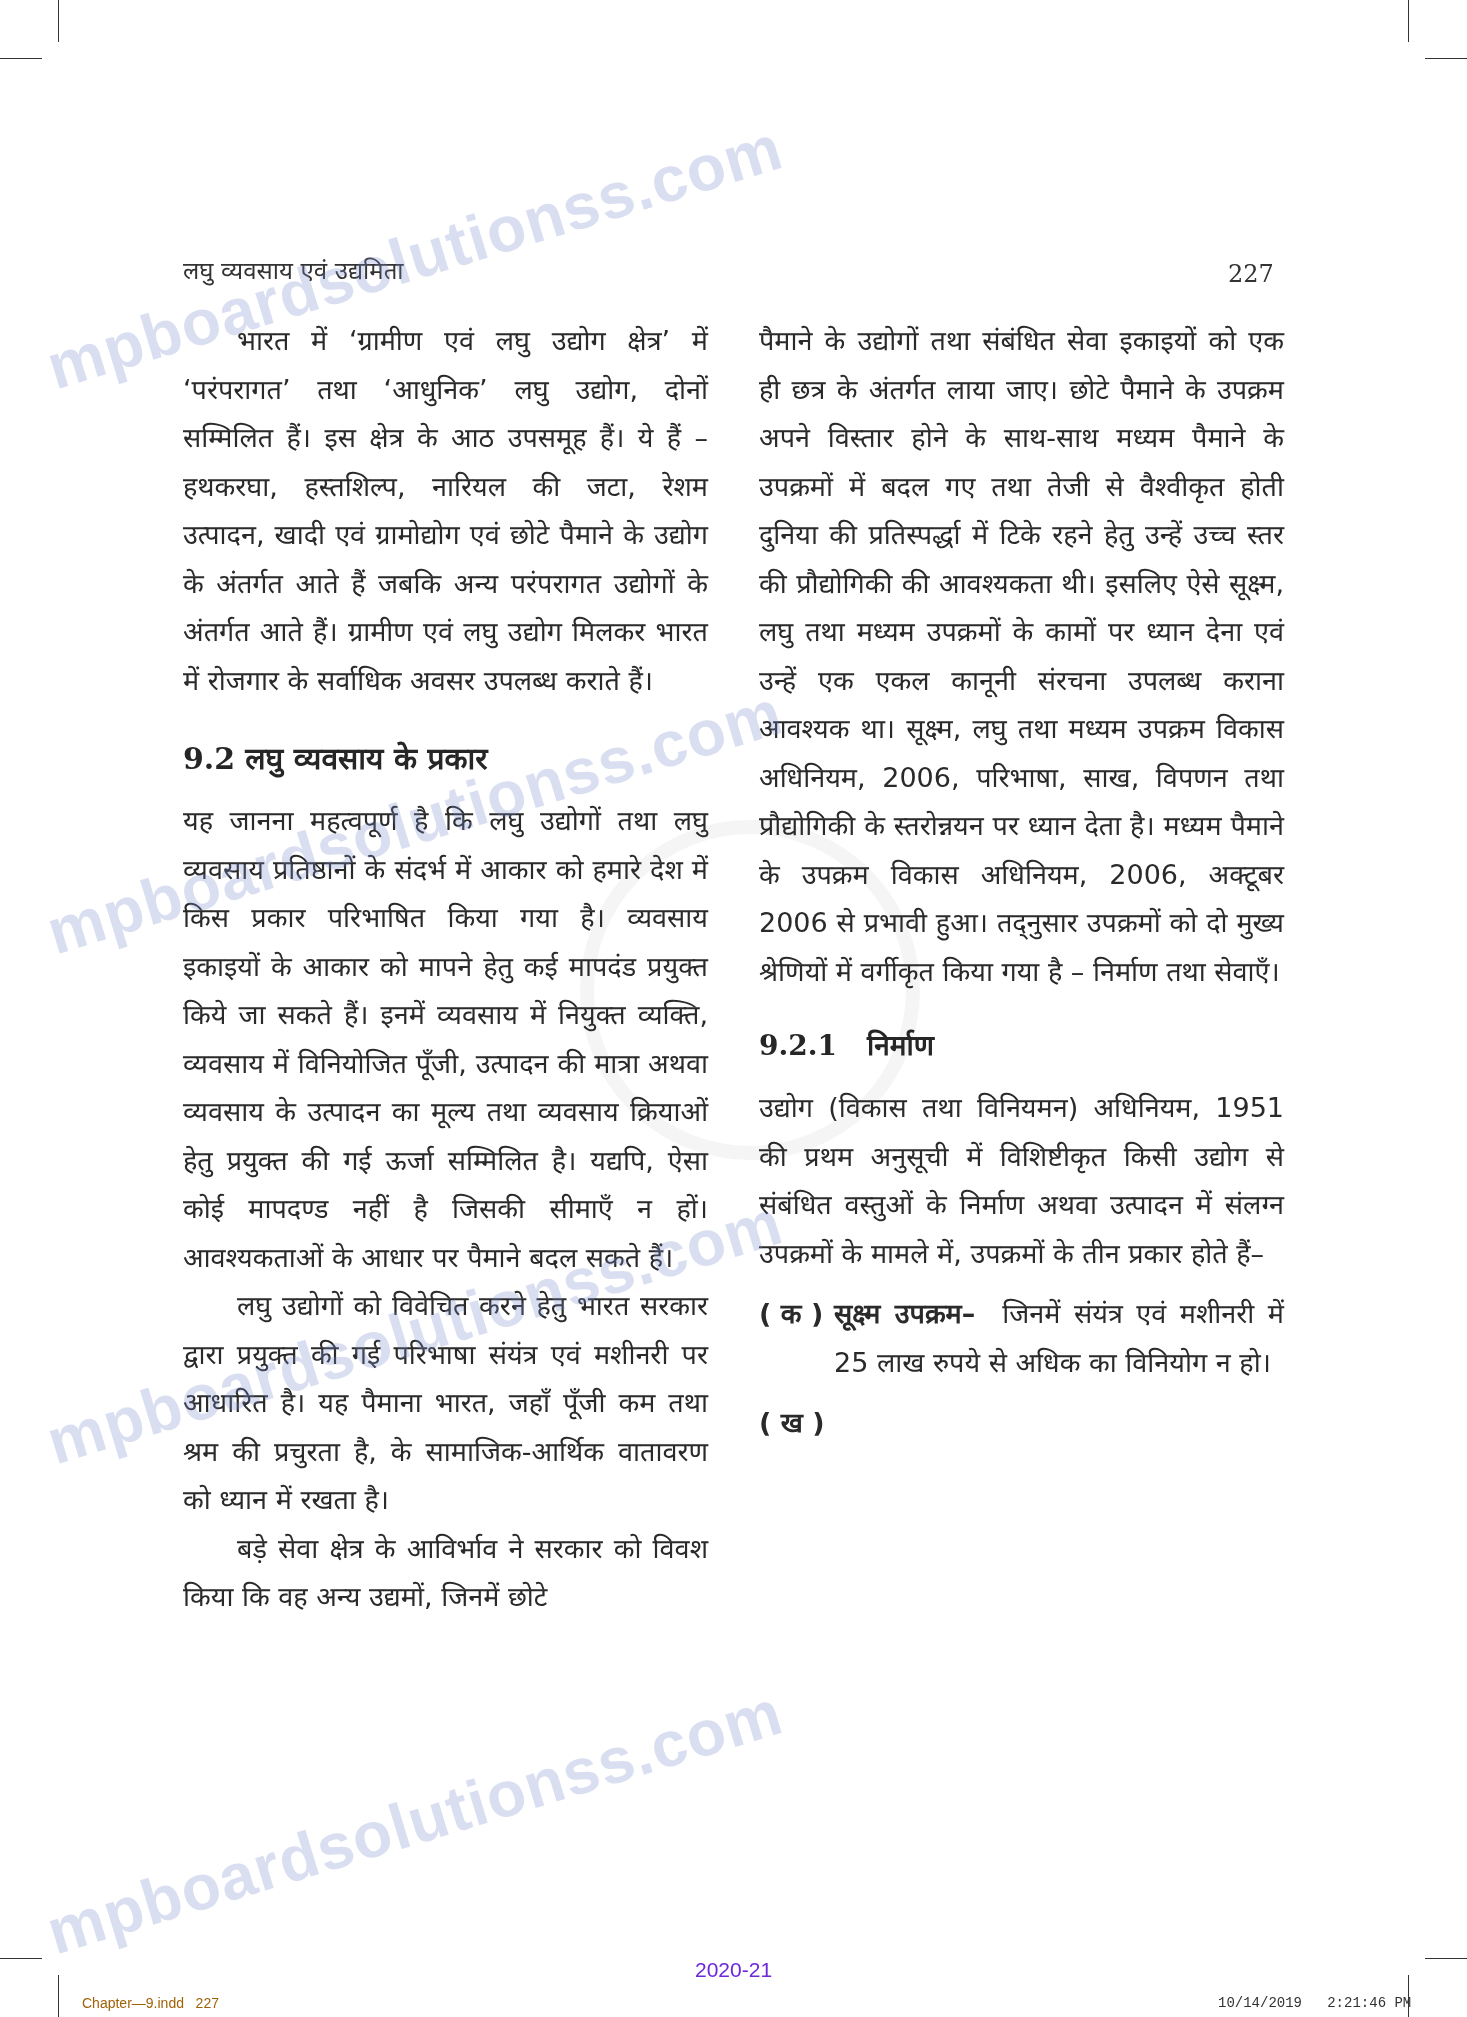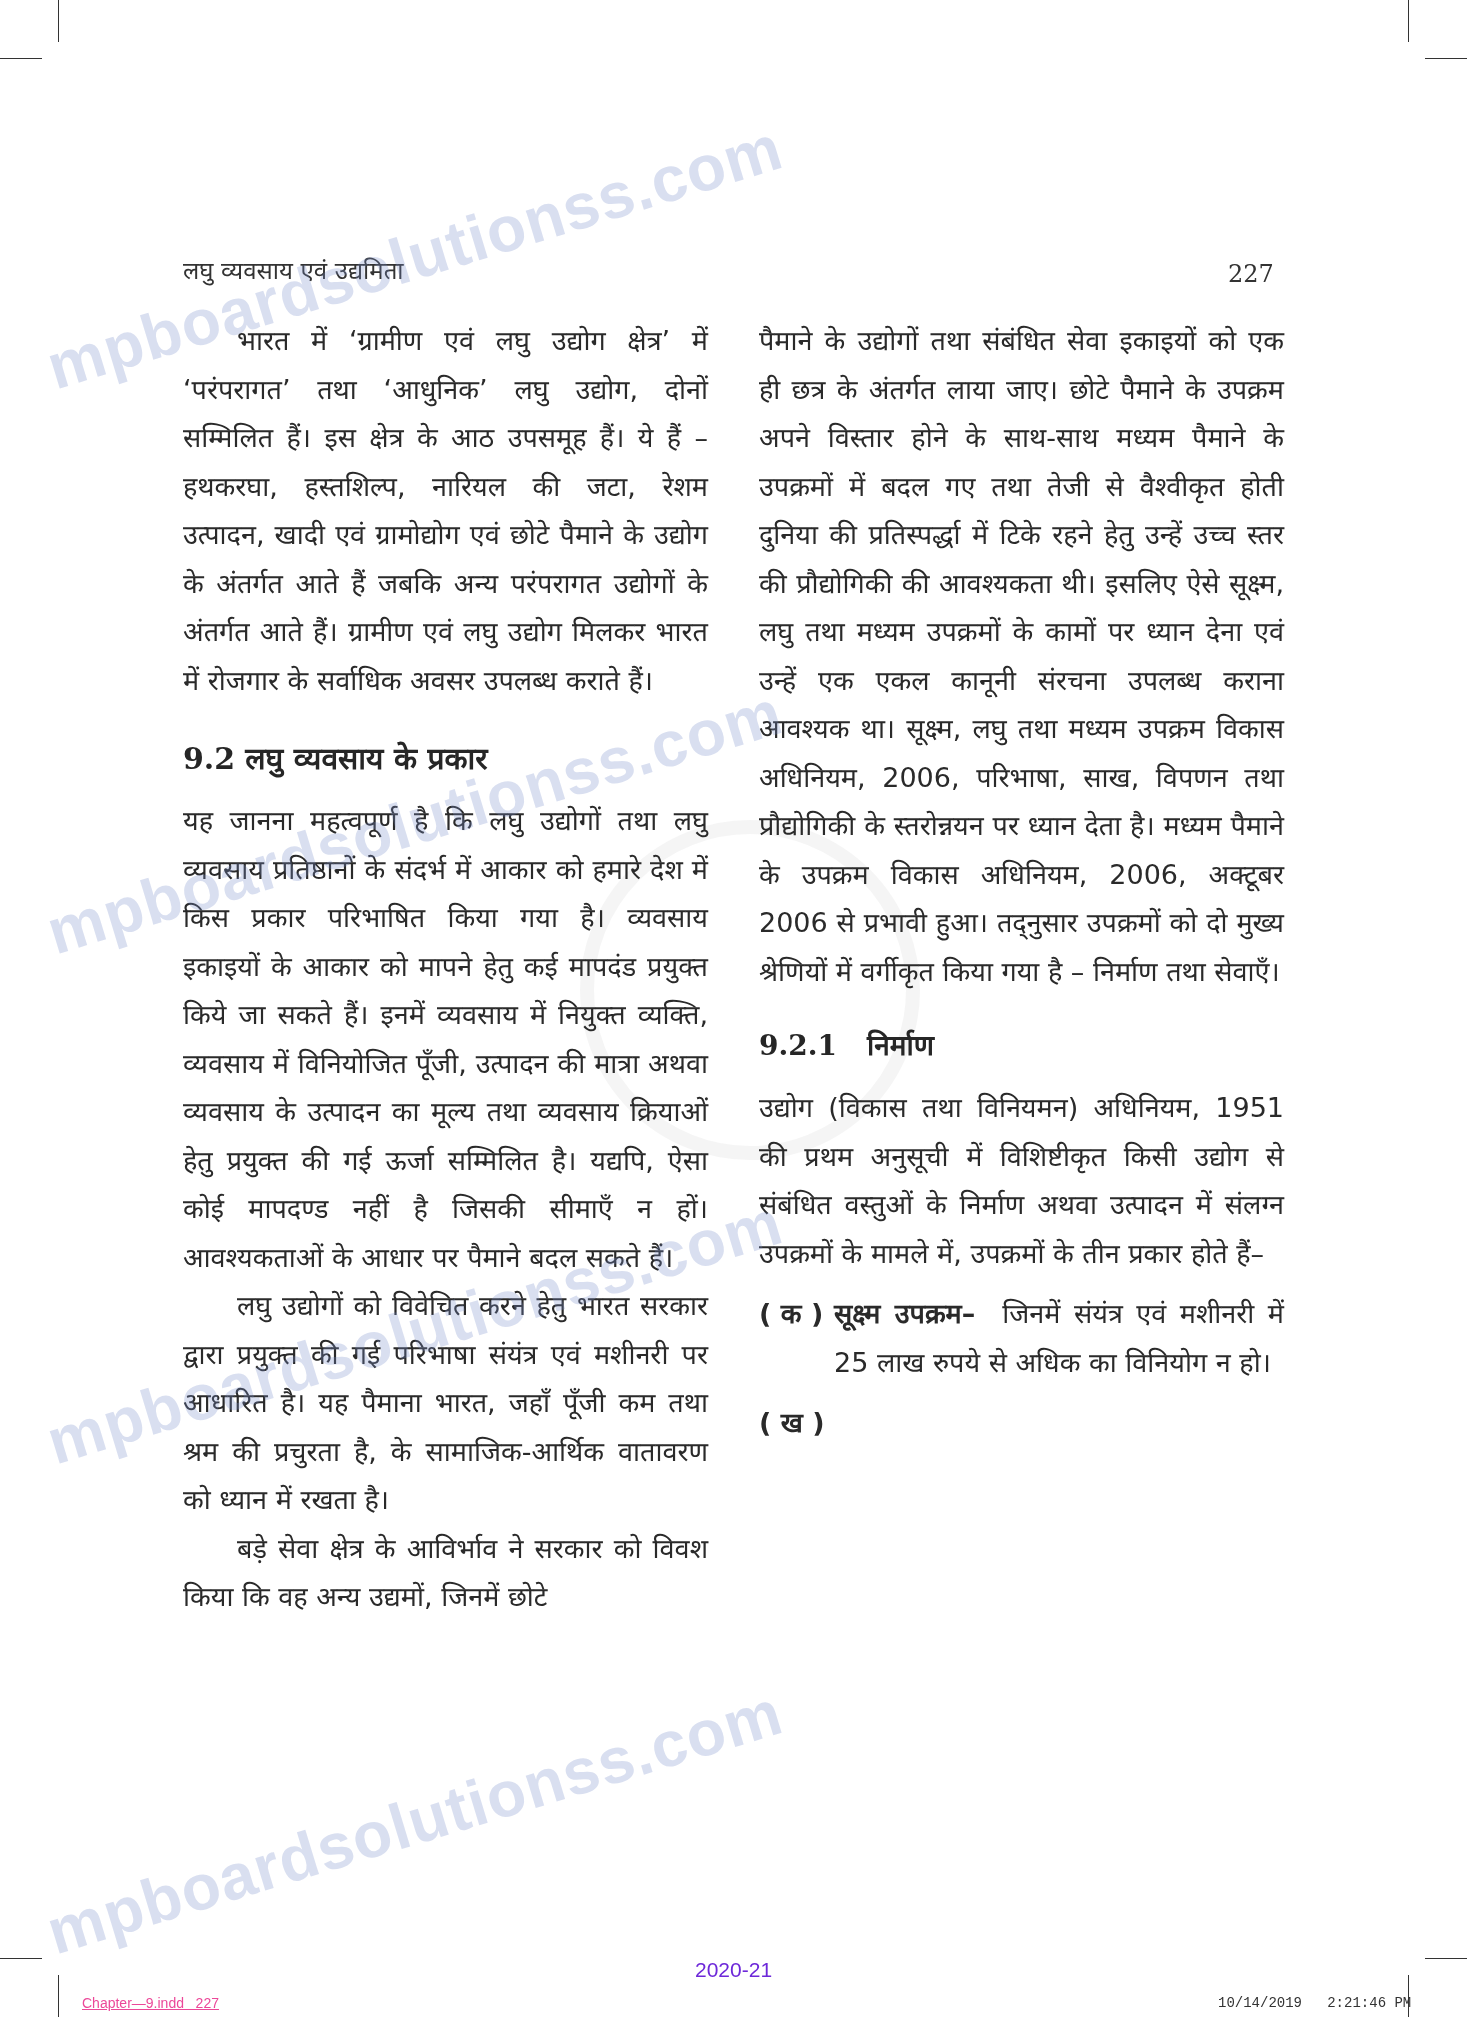--- a/index.html
+++ b/index.html
@@ -25,21 +25,21 @@
   .section-heading .num { font-family: "DejaVu Serif", serif; margin-right: 10px; }
   .subsection-heading { font-weight: bold; font-size: 28px; line-height: 48px; margin: 26px 0 14px 0; color: #262626; }
   .subsection-heading .num { font-family: "DejaVu Serif", serif; margin-right: 30px; }
 
   .def-item { display: flex; margin-top: 12px; }
   .def-item .marker { width: 75px; flex: 0 0 75px; font-weight: bold; white-space: nowrap; }
   .def-item .body { flex: 1; text-align: justify; }
   .def-item .term { font-weight: bold; }
 
   .footer-year { position: absolute; top: 1958px; left: 695px; font-family: "Liberation Sans", sans-serif; font-size: 21px; color: #6d28d9; }
-  .slug-left { position: absolute; top: 1995px; left: 82px; font-family: "Liberation Sans", sans-serif; font-size: 14px; color: #ec4899; text-decoration: underline; }
+  .slug-left { position: absolute; top: 1995px; left: 82px; font-family: "Liberation Sans", sans-serif; font-size: 14px; color: #a16207; }
   .slug-right { position: absolute; top: 1995px; left: 1218px; font-family: Liberation Mono, monospace; font-size: 14px; color: #333; }
 
   .watermark { position: absolute; font-family: "Liberation Sans", sans-serif; font-weight: bold; font-size: 64px; color: rgba(120,140,200,0.28); transform: rotate(-17deg); transform-origin: left bottom; white-space: nowrap; pointer-events: none; letter-spacing: 1px; }
 
   .seal { position: absolute; left: 580px; top: 820px; width: 340px; height: 340px; border-radius: 50%; border: 14px solid rgba(160,160,160,0.10); pointer-events: none; }
 </style>
 </head>
 <body>
 
 <div class="crop v" style="left:58px; top:0;"></div>

